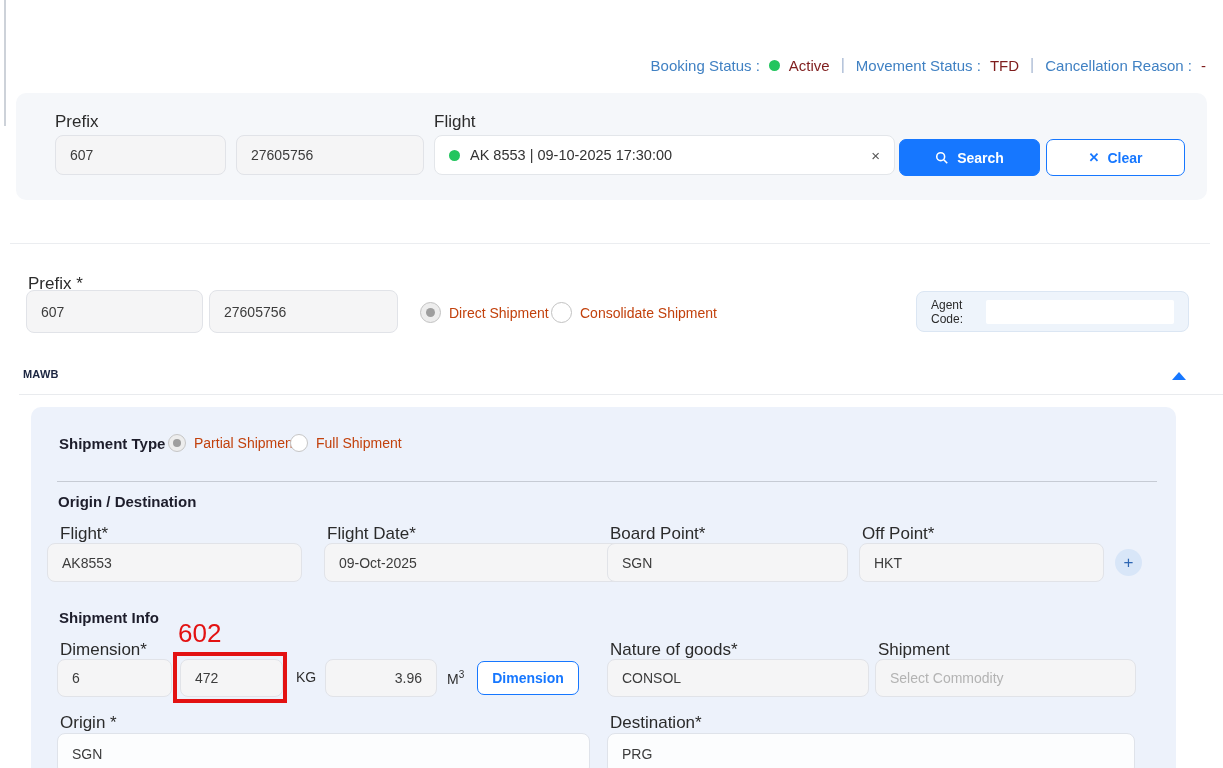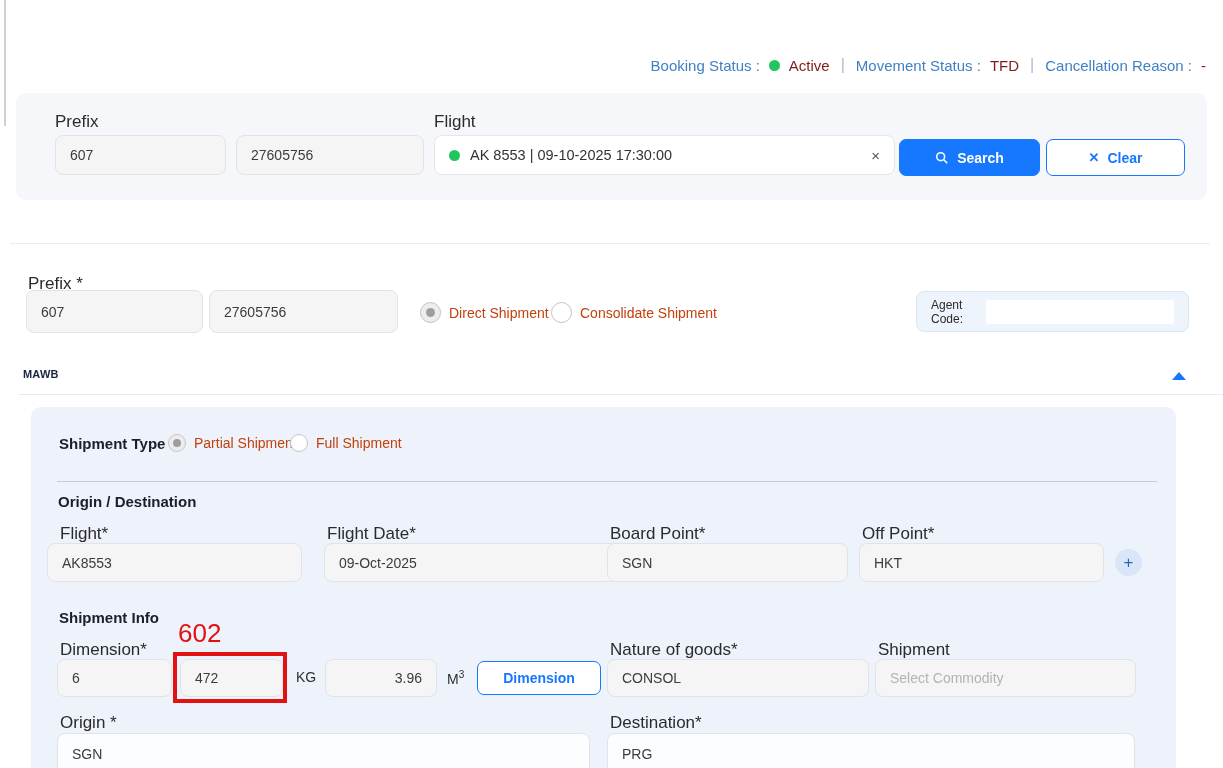--- a/index.html
+++ b/index.html
@@ -95,21 +95,21 @@
   .mp-si-head { left:28px; top:202px; }
   .lbl-dim   { left:29px; top:233px; }
   .lbl-nature{ left:579px; top:233px; }
   .lbl-comm  { left:847px; top:233px; }
   .in-pieces { left:26px;  top:252px; width:115px; height:38px; }
   .in-weight { left:149px; top:252px; width:103px; height:38px; }
   .unit-kg   { left:265px; top:262px; font-size:14px; color:#2f2f2f; }
   .in-volume { left:294px; top:252px; width:112px; height:38px;text-align:right; }
   .unit-m3   { left:416px; top:262px; font-size:14px; color:#2f2f2f; }
   .unit-m3 sup { font-size:10px; }
-  .btn-dimension { left:446px; top:254px; width:124px; height:34px; background:#fff; color:#1677ff; border:1px solid #1677ff; }
+  .btn-dimension { left:446px; top:254px; width:102px; height:34px; background:#fff; color:#1677ff; border:1px solid #1677ff; }
   .in-nature { left:576px; top:252px; width:262px; height:38px; }
   .in-comm   { left:844px; top:252px; width:261px; height:38px; color:#b3b3b3; }
   .in-comm::placeholder { color:#b3b3b3; opacity:1; }
 
   .lbl-origin { left:29px; top:306px; }
   .lbl-dest   { left:579px; top:306px; }
   .white-input { background:#fcfdfe; border:1px solid #dfe3ea; }
   .in-origin { left:26px; top:326px; width:533px; height:42px; }
   .in-dest   { left:576px; top:326px; width:528px; height:42px; }
 

